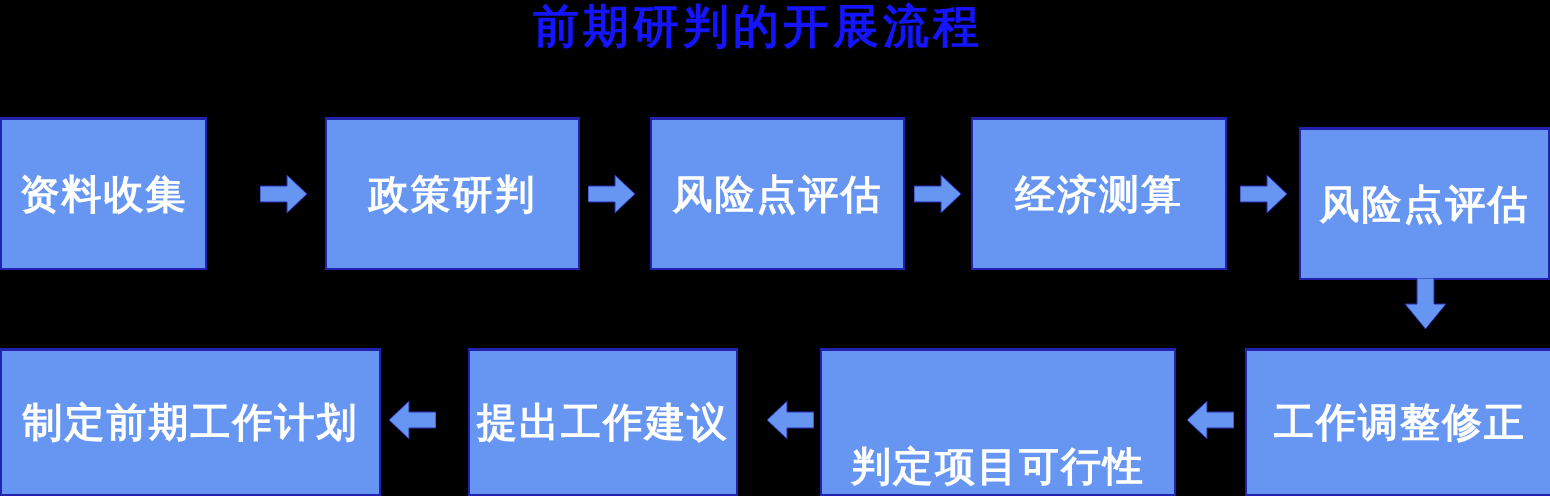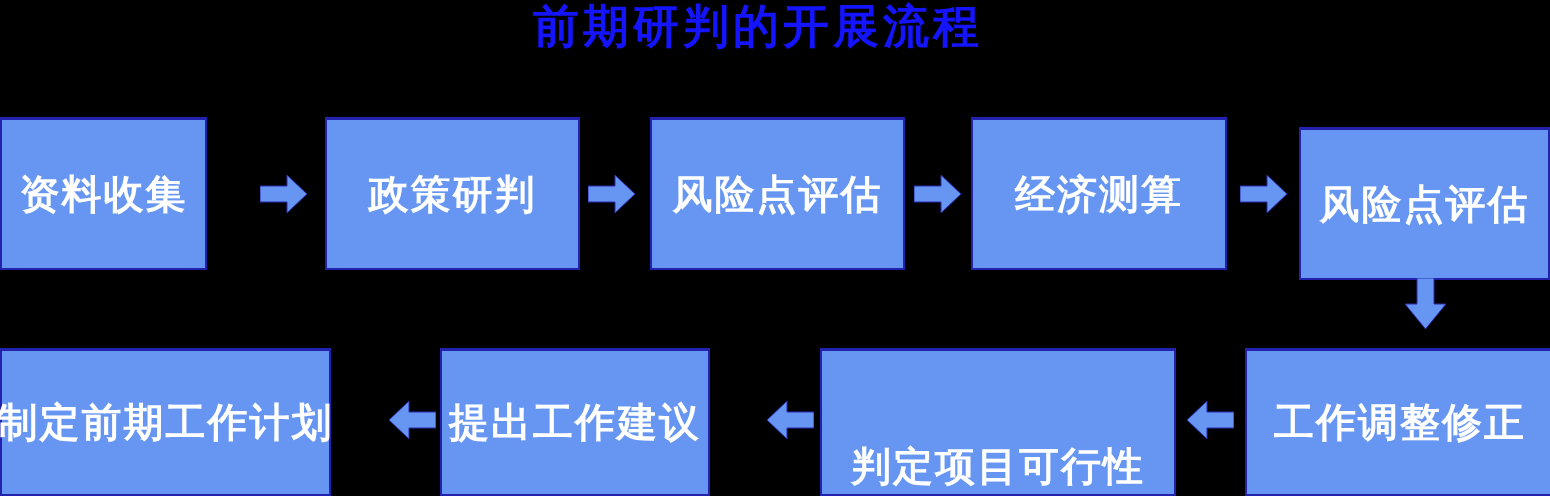--- a/index.html
+++ b/index.html
@@ -88,29 +88,29 @@
   </svg>
 
   <div class="fbox row1" style="left:1299px; width:251px;margin-top:10px;">
     <span>风险点评估</span>
   </div>
 
   <svg class="arr" style="left:1404px; top:278px;" width="44" height="52" viewBox="0 0 44 52">
     <polygon points="13,0 30,0 30,26 42,26 21.5,51 1,26 13,26" fill="#6696F2"></polygon>
   </svg>
 
-  <div class="fbox row2" style="left:0; width:331px;">
+  <div class="fbox row2" style="left:0; width:381px;">
     <span>制定前期工作计划</span>
   </div>
 
   <svg class="arr" style="left:388px; top:400px;" width="48" height="40" viewBox="0 0 48 40">
     <polygon points="48,12 21,12 21,1 1,20 21,39 21,28 48,28" fill="#6696F2"></polygon>
   </svg>
 
-  <div class="fbox row2" style="left:440px; width:270px;">
+  <div class="fbox row2" style="left:468px; width:270px;">
     <span>提出工作建议</span>
   </div>
 
   <svg class="arr" style="left:766px; top:400px;" width="48" height="40" viewBox="0 0 48 40">
     <polygon points="48,12 21,12 21,1 1,20 21,39 21,28 48,28" fill="#6696F2"></polygon>
   </svg>
 
   <div class="fbox row2" style="left:820px; width:356px;align-items:flex-end;">
     <span>判定项目可行性</span>
   </div>

